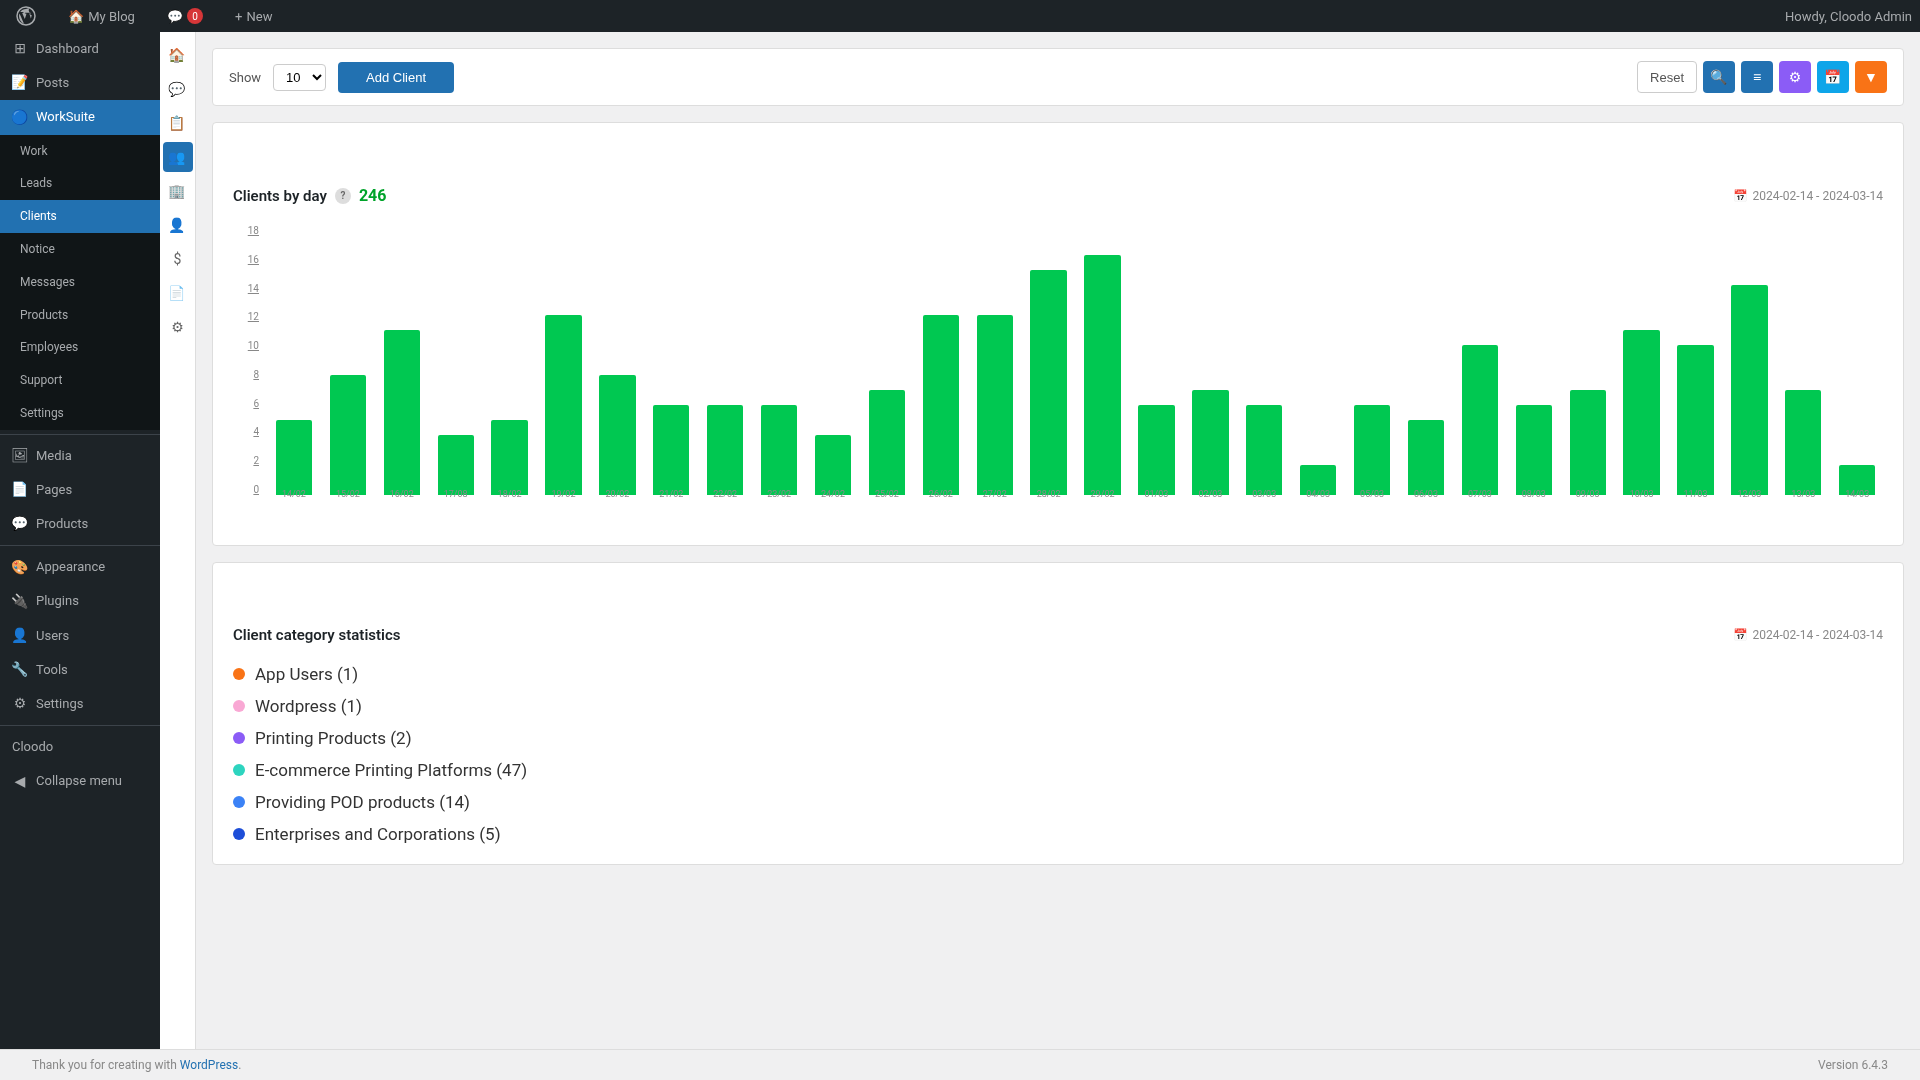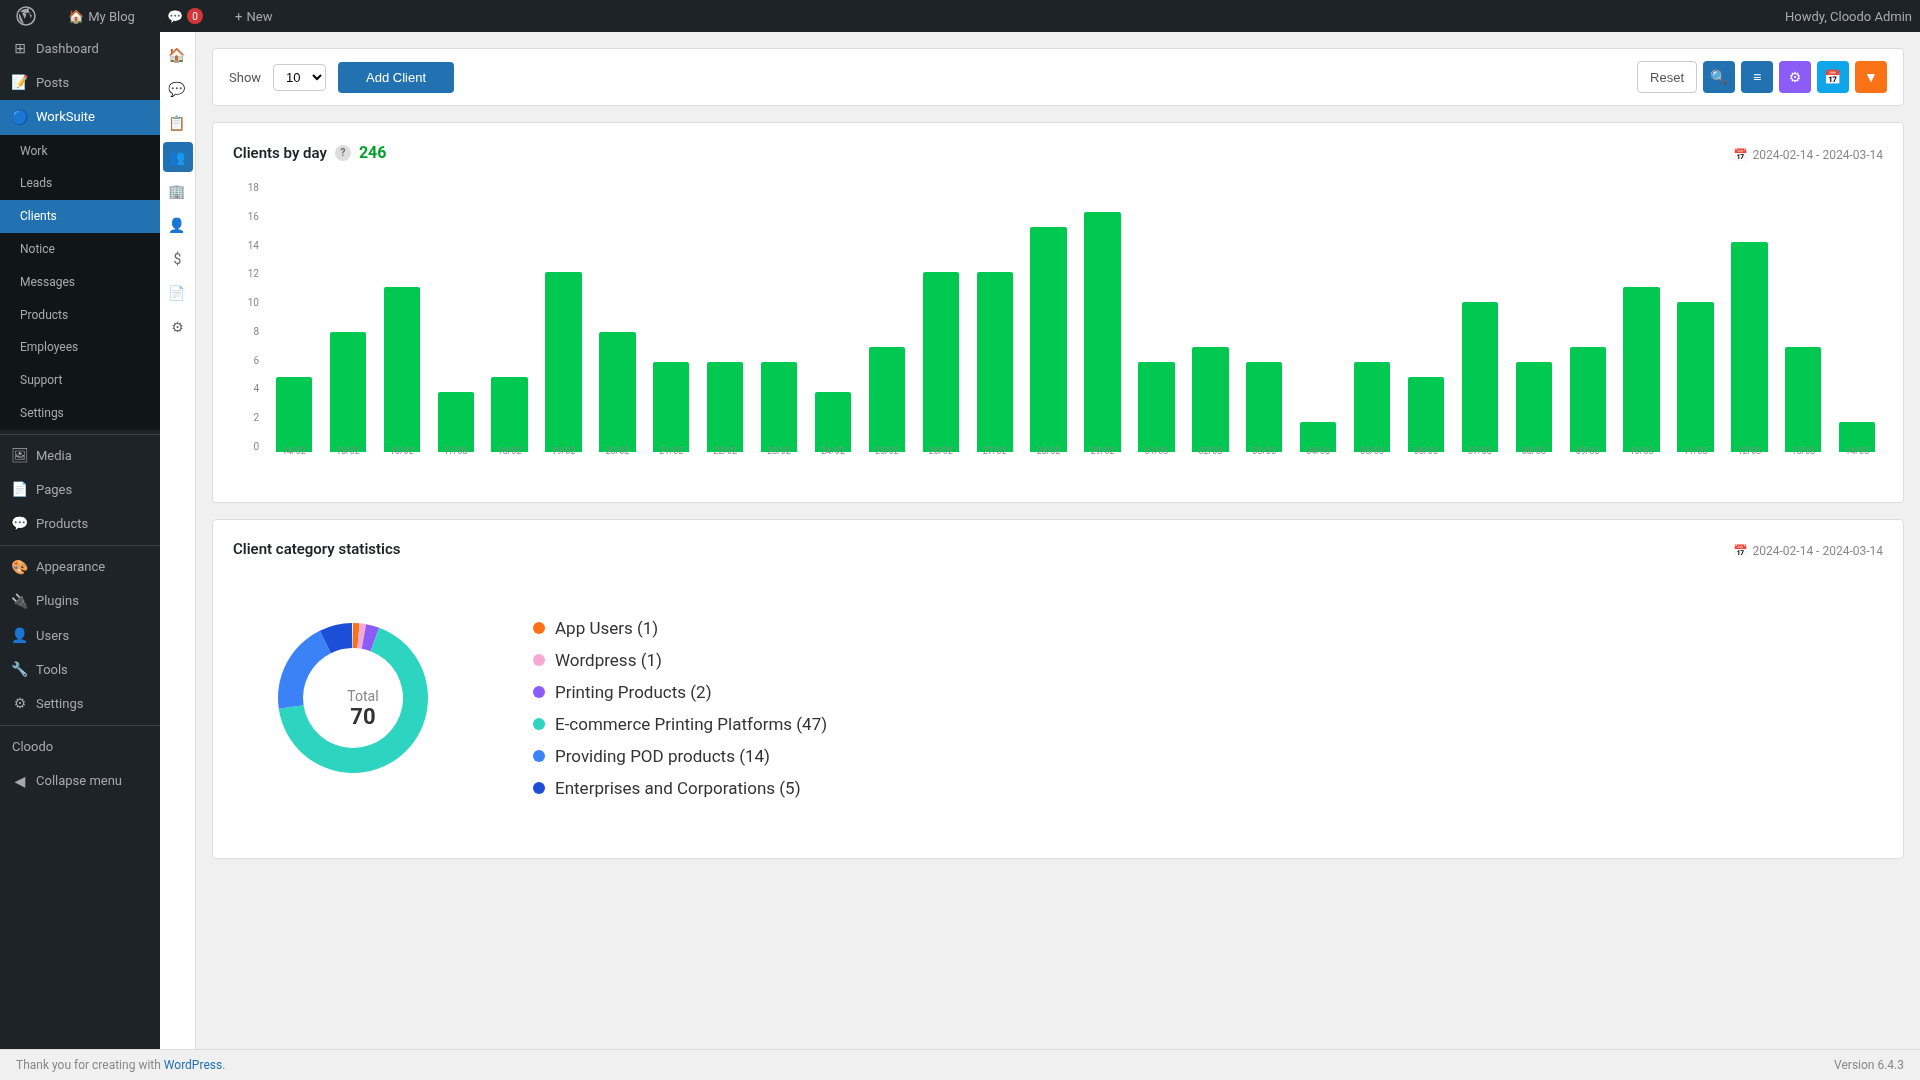--- a/index.html
+++ b/index.html
@@ -104,33 +104,33 @@
 
     
     .card {
       background: #fff;
       border: 1px solid #ddd;
       border-radius: 4px;
       padding: 20px;
       margin-bottom: 16px;
     }
     .card-header {
-      display: flex; align-items: flex-end; justify-content: space-between; margin-bottom: 20px;
+      display: flex; align-items: center; justify-content: space-between; margin-bottom: 20px; margin-top: 43px;
     }
     .card-title { font-size: 15px; font-weight: 600; color: #1d2327; display: flex; align-items: center; gap: 8px; }
     .card-title-count { color: #00a32a; font-size: 16px; font-weight: 700; }
     .card-date { color: #888; font-size: 12px; display: flex; align-items: center; gap: 4px; }
     .help-icon { width: 16px; height: 16px; background: #ddd; border-radius: 50%; display: inline-flex; align-items: center; justify-content: center; font-size: 10px; color: #666; cursor: pointer; }
 
     
     .bar-chart-container { position: relative; height: 300px; }
     .bar-chart-y-axis {
       position: absolute; left: 0; top: 0; bottom: 30px; width: 30px; display: flex; flex-direction: column; justify-content: space-between; align-items: flex-end; padding-right: 4px;
     }
-    .y-label { font-size: 10px; color: #888; }
+    .y-label { font-size: 10px; color: #888; text-decoration: underline; }
     .bar-chart-area {
       position: absolute; left: 35px; right: 0; top: 0; bottom: 30px; display: flex; align-items: flex-end; gap: 2px;
     }
     .bar-col {
       flex: 1; display: flex; flex-direction: column; align-items: center; justify-content: flex-end; height: 100%;
     }
     .bar {
       width: 70%; background: #00c851; border-radius: 2px 2px 0 0; transition: opacity 0.2s;
     }
     .bar-chart-x-axis {
@@ -147,21 +147,21 @@
     .donut-center { position: absolute; top: 50%; left: 50%; transform: translate(-50%, -50%); text-align: center; }
     .donut-total-label { font-size: 14px; color: #888; }
     .donut-total-num { font-size: 22px; font-weight: 700; color: #333; }
     .legend { display: flex; flex-direction: column; gap: 12px; }
     .legend-item { display: flex; align-items: center; gap: 10px; font-size: 17px; color: #333; }
     .legend-dot { width: 12px; height: 12px; border-radius: 50%; flex-shrink: 0; }
 
     
     .footer {
       background: #f0f0f1;
-      padding: 8px 16px;
+      padding: 8px 32px;
       font-size: 12px;
       color: #888;
       border-top: 1px solid #ddd;
       display: flex;
       justify-content: space-between;
       flex-shrink: 0;
     }
     .footer a { color: #2271b1; text-decoration: none; }
 
     
@@ -504,35 +504,20 @@
       <div class="card-header">
         <div class="card-title">
           <span>Client category statistics</span>
         </div>
         <div class="card-date">
           <span>📅</span>
           <span>2024-02-14 - 2024-03-14</span>
         </div>
       </div>
       <div class="stats-layout">
-        <div class="donut-container">
-          <svg viewBox="0 0 200 200" width="200" height="200">
-
-          <path d="M 100 25 A 75 75 0 0 1 106.58883974130575 25.289979314262055 L 104.39255982753717 50.19331954284137 A 50 50 0 0 0 100 50 Z" fill="#f97316"></path>
-              <path d="M 106.58883974130575 25.289979314262055 A 75 75 0 0 1 113.12672942314569 26.157674910309595 L 108.75115294876379 50.771783273539725 A 50 50 0 0 0 104.39255982753717 50.19331954284137 Z" fill="#f9a8d4"></path>
-              <path d="M 113.12672942314569 26.157674910309595 A 75 75 0 0 1 126.29007401434441 29.758758493885566 L 117.52671600956293 53.17250566259038 A 50 50 0 0 0 108.75115294876379 50.771783273539725 Z" fill="#8b5cf6"></path>
-              <path d="M 126.29007401434441 29.758758493885566 A 75 75 0 1 1 25.781791104801187 110.80080869141891 L 50.521194069867455 107.20053912761261 A 50 50 0 1 0 117.52671600956293 53.17250566259038 Z" fill="#2dd4bf"></path>
-              <path d="M 25.781791104801187 110.80080869141891 A 75 75 0 0 1 66.79313267208238 32.75192224110731 L 77.86208844805492 55.167948160738206 A 50 50 0 0 0 50.521194069867455 107.20053912761261 Z" fill="#3b82f6"></path>
-              <path d="M 66.79313267208238 32.75192224110731 A 75 75 0 0 1 99.05754700874853 25.005921684713798 L 99.37169800583236 50.003947789809196 A 50 50 0 0 0 77.86208844805492 55.167948160738206 Z" fill="#1d4ed8"></path>
-            </svg>
-          <div class="donut-center">
-            <div class="donut-total-label">Total</div>
-            <div class="donut-total-num">70</div>
-          </div>
-        </div>
         <div class="legend">
 
         <div class="legend-item">
               <div class="legend-dot" style="background: rgb(249, 115, 22);"></div>
               <span>App Users (1)</span>
             </div>
             <div class="legend-item">
               <div class="legend-dot" style="background: rgb(249, 168, 212);"></div>
               <span>Wordpress (1)</span>
             </div>

